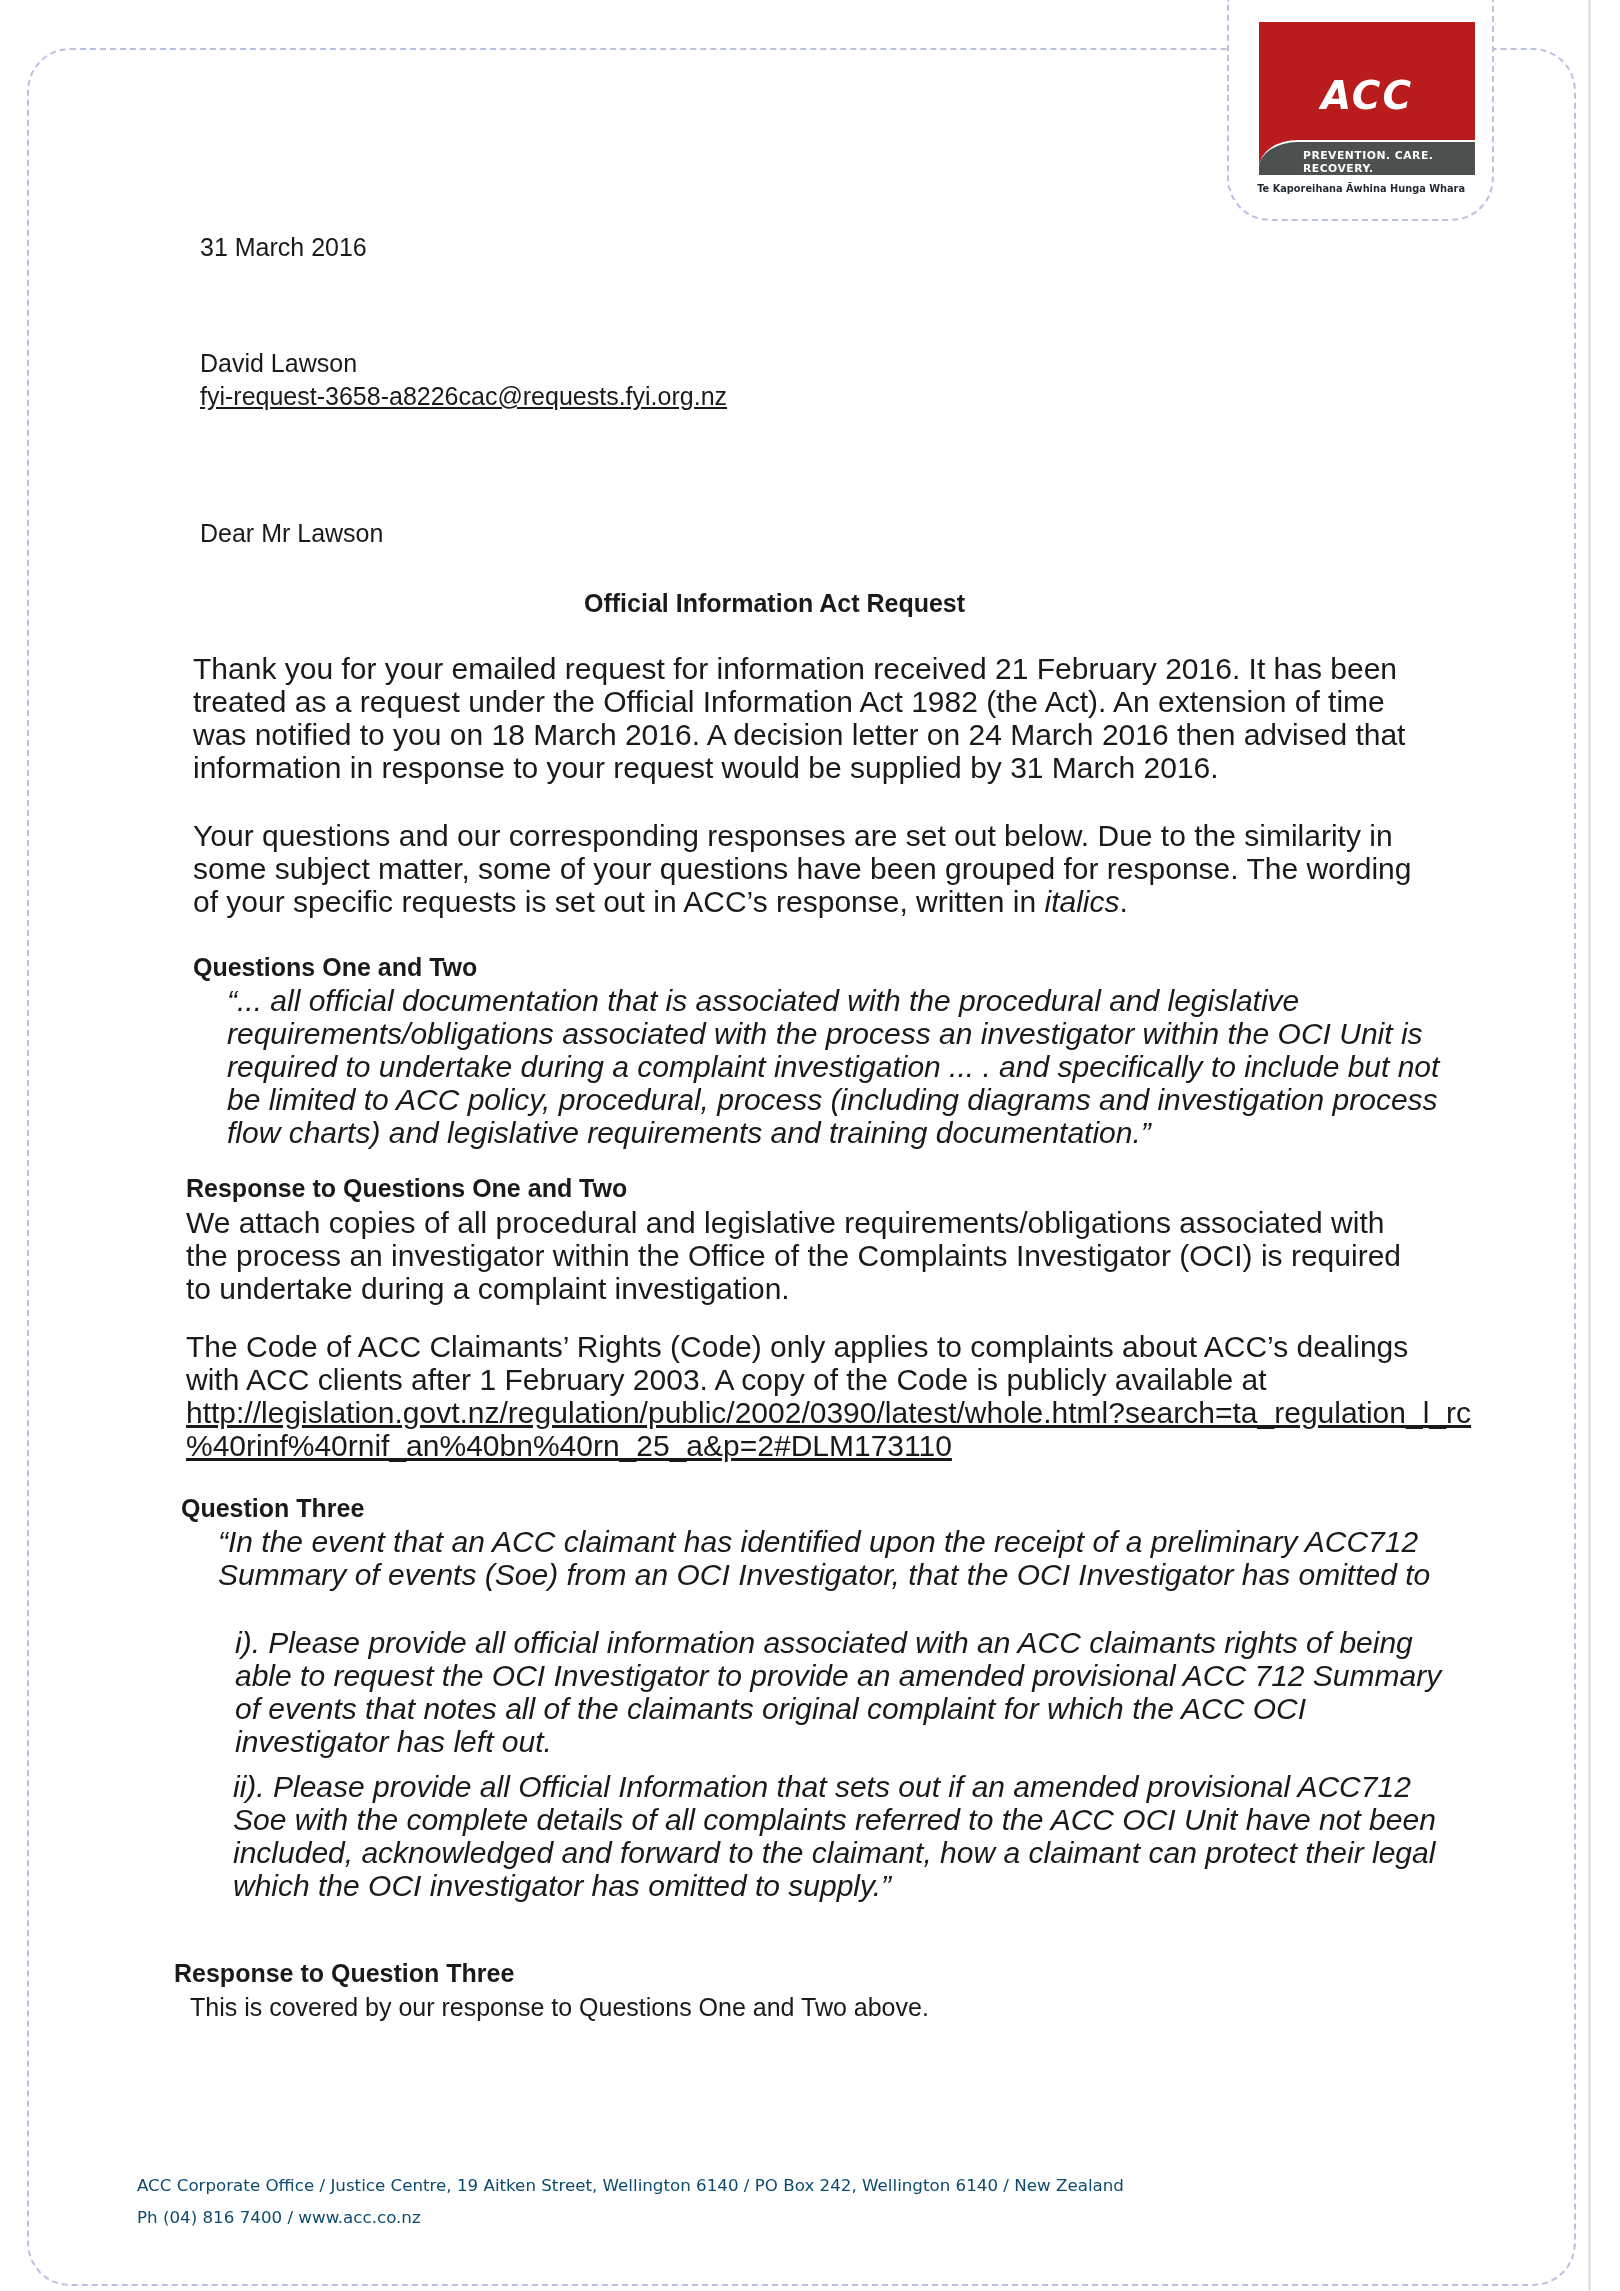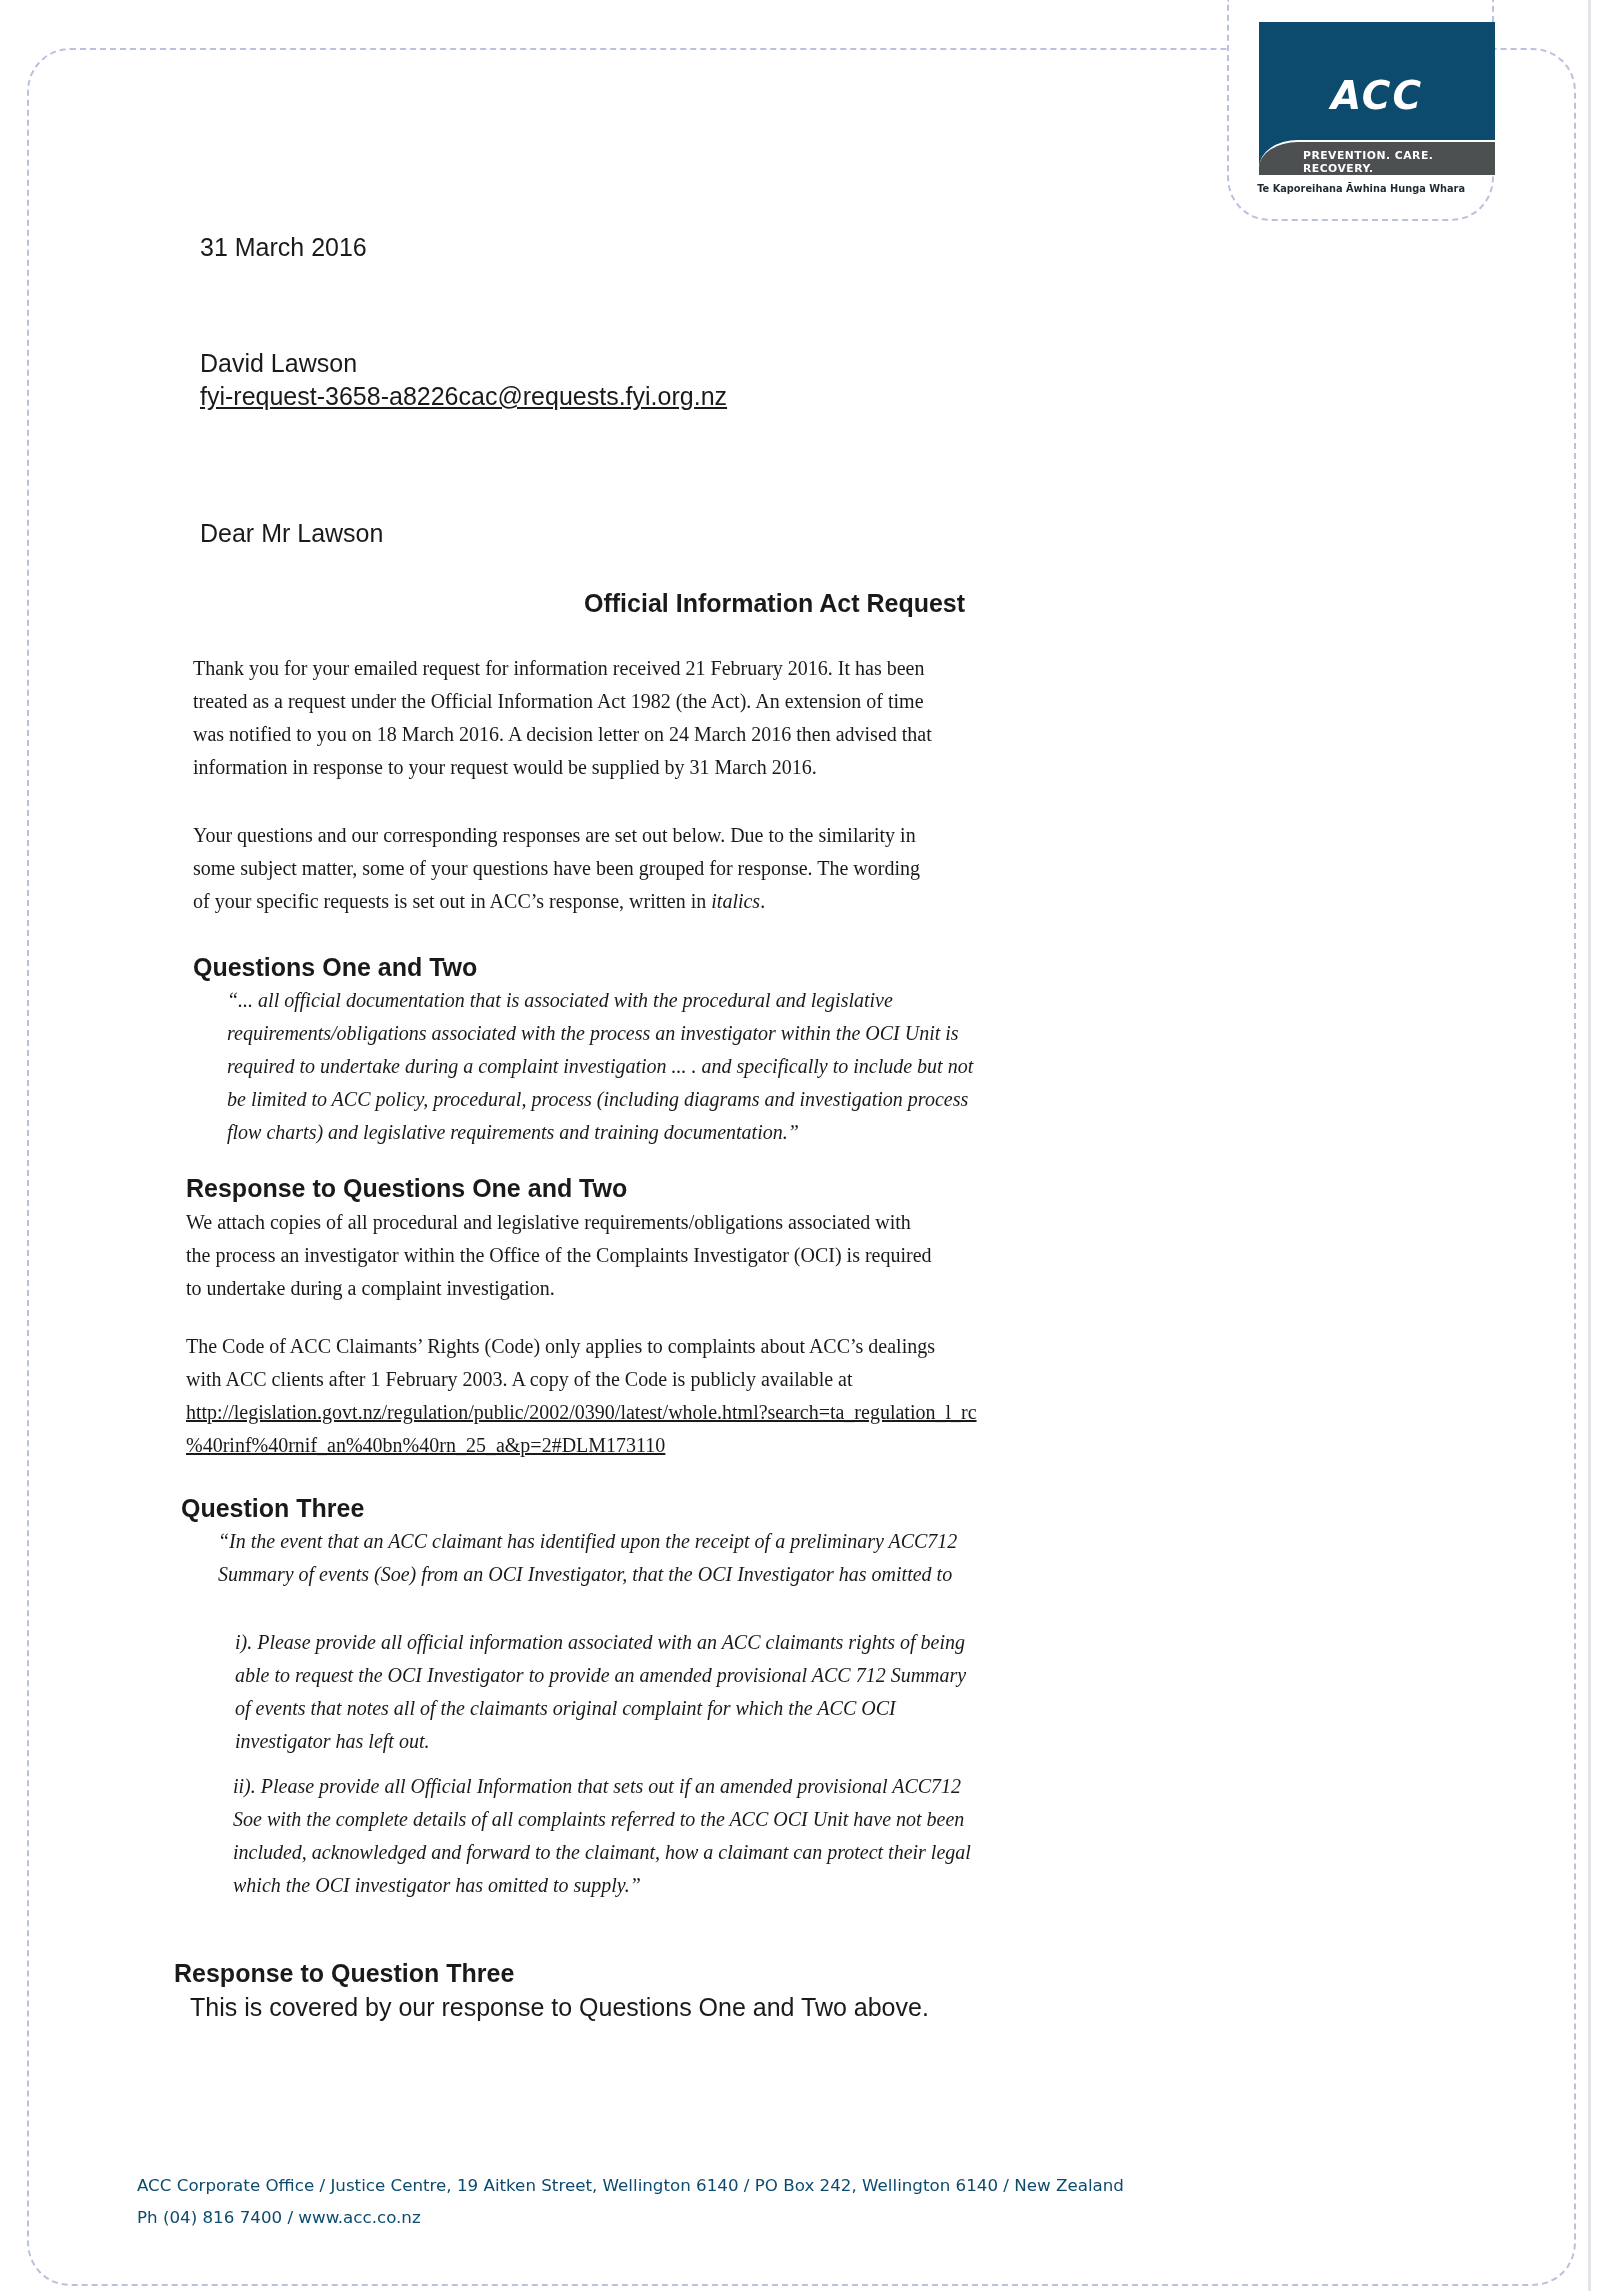--- a/index.html
+++ b/index.html
@@ -12,22 +12,22 @@
   }
   .frame-right-edge {
     position: absolute; left: 1588px; top: 0; width: 2.9px; height: 2292px; background: #e2e6ea;
   }
   .logo-notch {
     position: absolute; left: 1227px; top: 0; width: 267px; height: 221px;
     background: #ffffff; border: 2px dashed #b9c0e0; border-top: none;
     border-radius: 0 0 43px 43px;
   }
   .logo-block {
-    position: absolute; left: 1259px; top: 21.6px; width: 236px; height: 153px;
-    background: #0c4a6e; overflow: hidden;
+    position: absolute; left: 1259px; top: 21.6px; width: 216px; height: 153px;
+    background: #b91c1c; overflow: hidden;
   }
   .logo-mark {
     position: absolute; left: 0; right: 0; top: 51px; text-align: center;
     color: #ffffff; font-family: "DejaVu Sans", sans-serif; font-weight: bold;
     font-style: italic; font-size: 39px; letter-spacing: 2px;
   }
   .logo-band {
     position: absolute; left: 0; right: 0; bottom: 0; height: 35px;
     background: #4c5050; border-top-left-radius: 39px 27.4px;
     border-top: 2.9px solid #ffffff;
@@ -35,21 +35,21 @@
   .logo-band span {
     position: absolute; right: 7.8px; top: 7.8px; color: #ffffff;
     font-family: "DejaVu Sans", sans-serif; font-weight: bold; font-size: 10.8px; letter-spacing: 0.5px; margin-left: 44px;
   }
   .logo-maori {
     position: absolute; left: 1253px; top: 183px; width: 212px; text-align: right;
     font-family: "DejaVu Sans", sans-serif; font-size: 9.8px; font-weight: bold; color: #1f2a33;
   }
 
   .t { position: absolute; font-size: 25px; line-height: 32px; white-space: nowrap; }
-  .p { position: absolute; font-size: 20px; line-height: 33px; text-align: justify; font-family: Liberation Serif, serif; }
+  .p { position: absolute; font-size: 30px; line-height: 33px; text-align: justify; }
   .p span.line { display: block; white-space: nowrap; }
   .bold { font-weight: bold; }
   .ital { font-style: italic; }
   .u { text-decoration: underline; }
   .foot { position: absolute; font-family: "DejaVu Sans", sans-serif; font-size: 16.7px; color: #0c4a6e; white-space: nowrap; }
 </style>
 </head>
 <body>
 
 <div class="frame-right-edge"></div>

